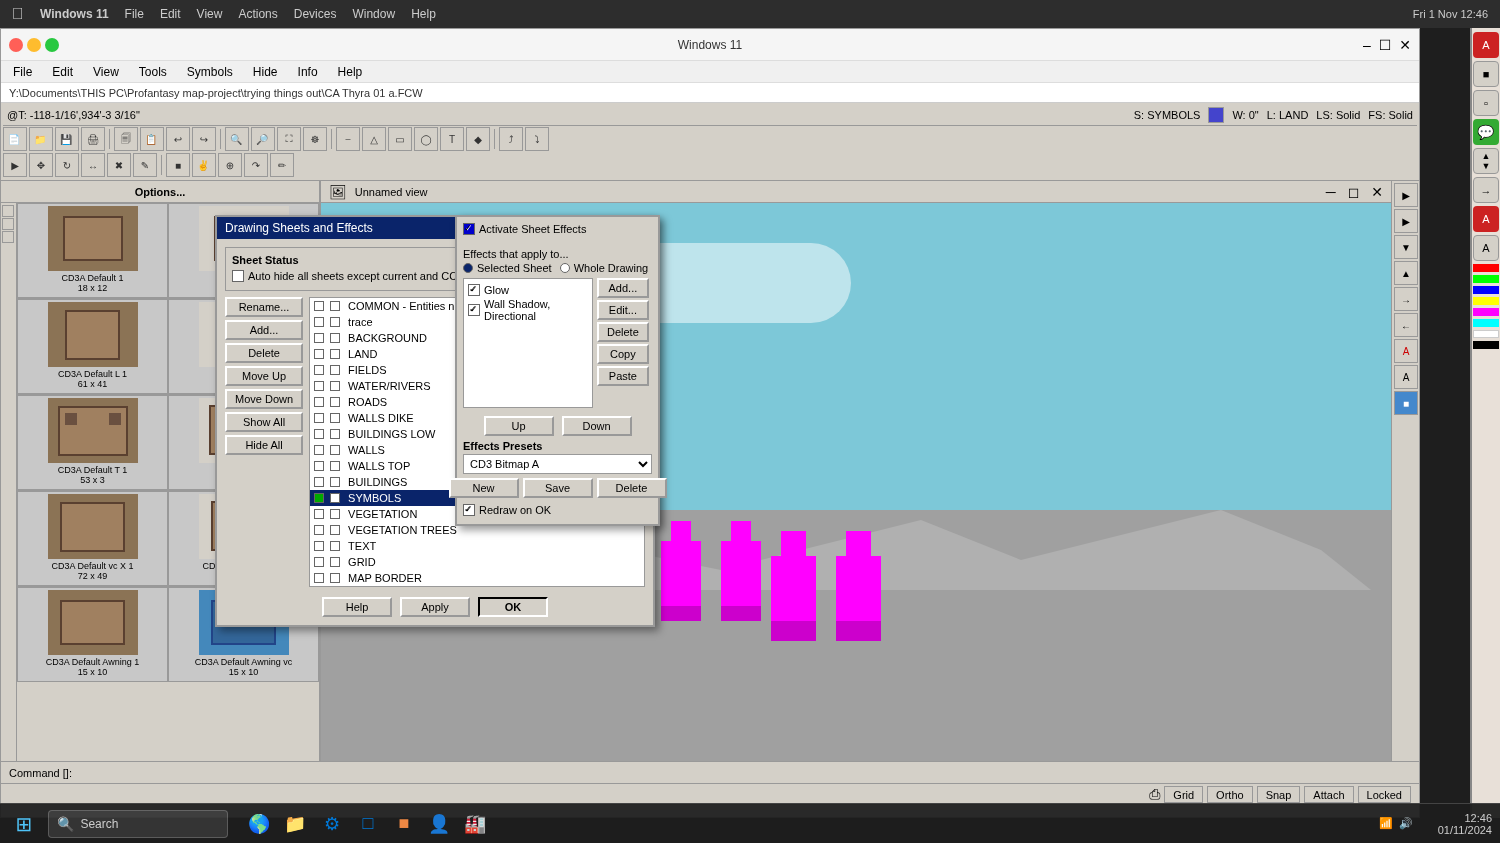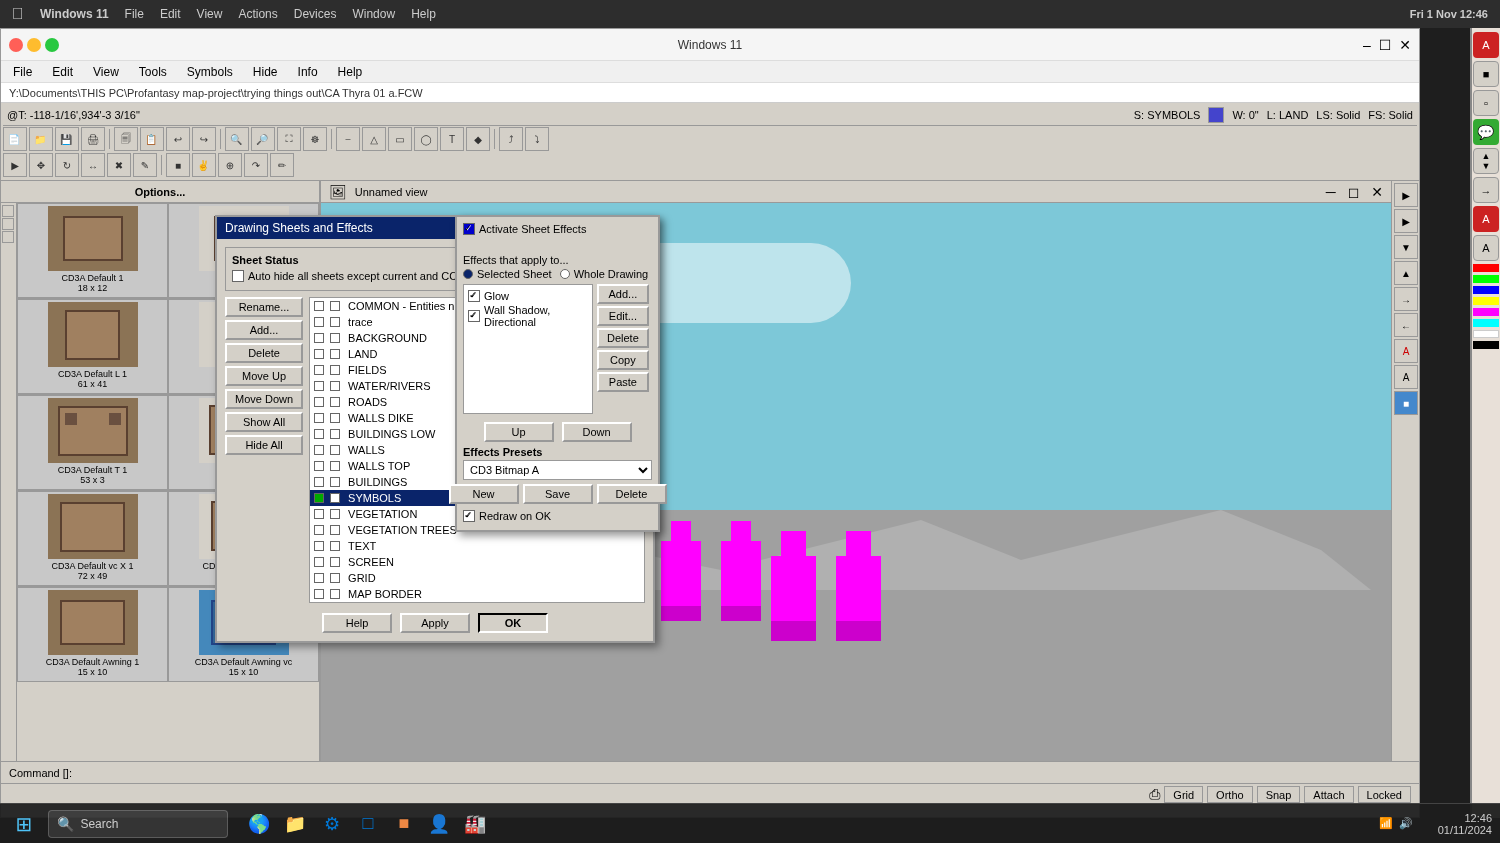--- a/index.html
+++ b/index.html
@@ -4,21 +4,21 @@
   <style>
     * { margin: 0; padding: 0; box-sizing: border-box; }
     body { width: 1500px; height: 843px; overflow: hidden; font-family: 'Segoe UI', Arial, sans-serif; font-size: 12px; background: #1e1e1e; }
 
     
     .mac-topbar {
       width: 100%; height: 28px; background: #2d2d2d; display: flex; align-items: center;
       justify-content: space-between; padding: 0 12px; color: #ccc; font-size: 12px;
     }
     .mac-topbar-left { display: flex; align-items: center; gap: 16px; }
-    .mac-topbar-right { display: flex; align-items: center; gap: 10px; font-size: 11px; font-weight: bold; }
+    .mac-topbar-right { display: flex; align-items: center; gap: 10px; font-size: 11px; }
     .apple-icon { font-size: 16px; }
 
     
     .app-window {
       width: 1420px; height: 790px; position: absolute; top: 28px; left: 0;
       background: #f0f0f0; border: 1px solid #999;
     }
 
     
     .title-bar {
@@ -625,27 +625,20 @@
           </div>
 
           <div class="sheet-item">
             <div class="two-cb">
               <div class="sheet-cb"></div>
               <div class="sheet-cb"></div>
             </div>
             <span>TEXT</span>
           </div>
 
-          <div class="sheet-item">
-            <div class="two-cb">
-              <div class="sheet-cb"></div>
-              <div class="sheet-cb"></div>
-            </div>
-            <span>SCREEN</span>
-          </div>
 
           <div class="sheet-item">
             <div class="two-cb">
               <div class="sheet-cb"></div>
               <div class="sheet-cb"></div>
             </div>
             <span>GRID</span>
           </div>
 
           <div class="sheet-item">
@@ -670,21 +663,21 @@
     <div class="effects-body">
       
       <div class="checkbox-row">
         <div class="cb checked" style="background:#0000cc;position:relative;">
           <span style="position:absolute;top:-1px;left:1px;font-size:9px;color:white;">✓</span>
         </div>
         <span>Activate Sheet Effects</span>
       </div>
 
       
-      <div style="font-size:11px;margin:19px 0 2px 0;">Effects that apply to...</div>
+      <div style="font-size:11px;margin:13px 0 2px 0;">Effects that apply to...</div>
       <div style="display:flex;gap:8px;margin-bottom:4px;">
         <label class="radio-row">
           <div class="radio checked"></div>
           <span>Selected Sheet</span>
         </label>
         <label class="radio-row">
           <div class="radio"></div>
           <span>Whole Drawing</span>
         </label>
       </div>

